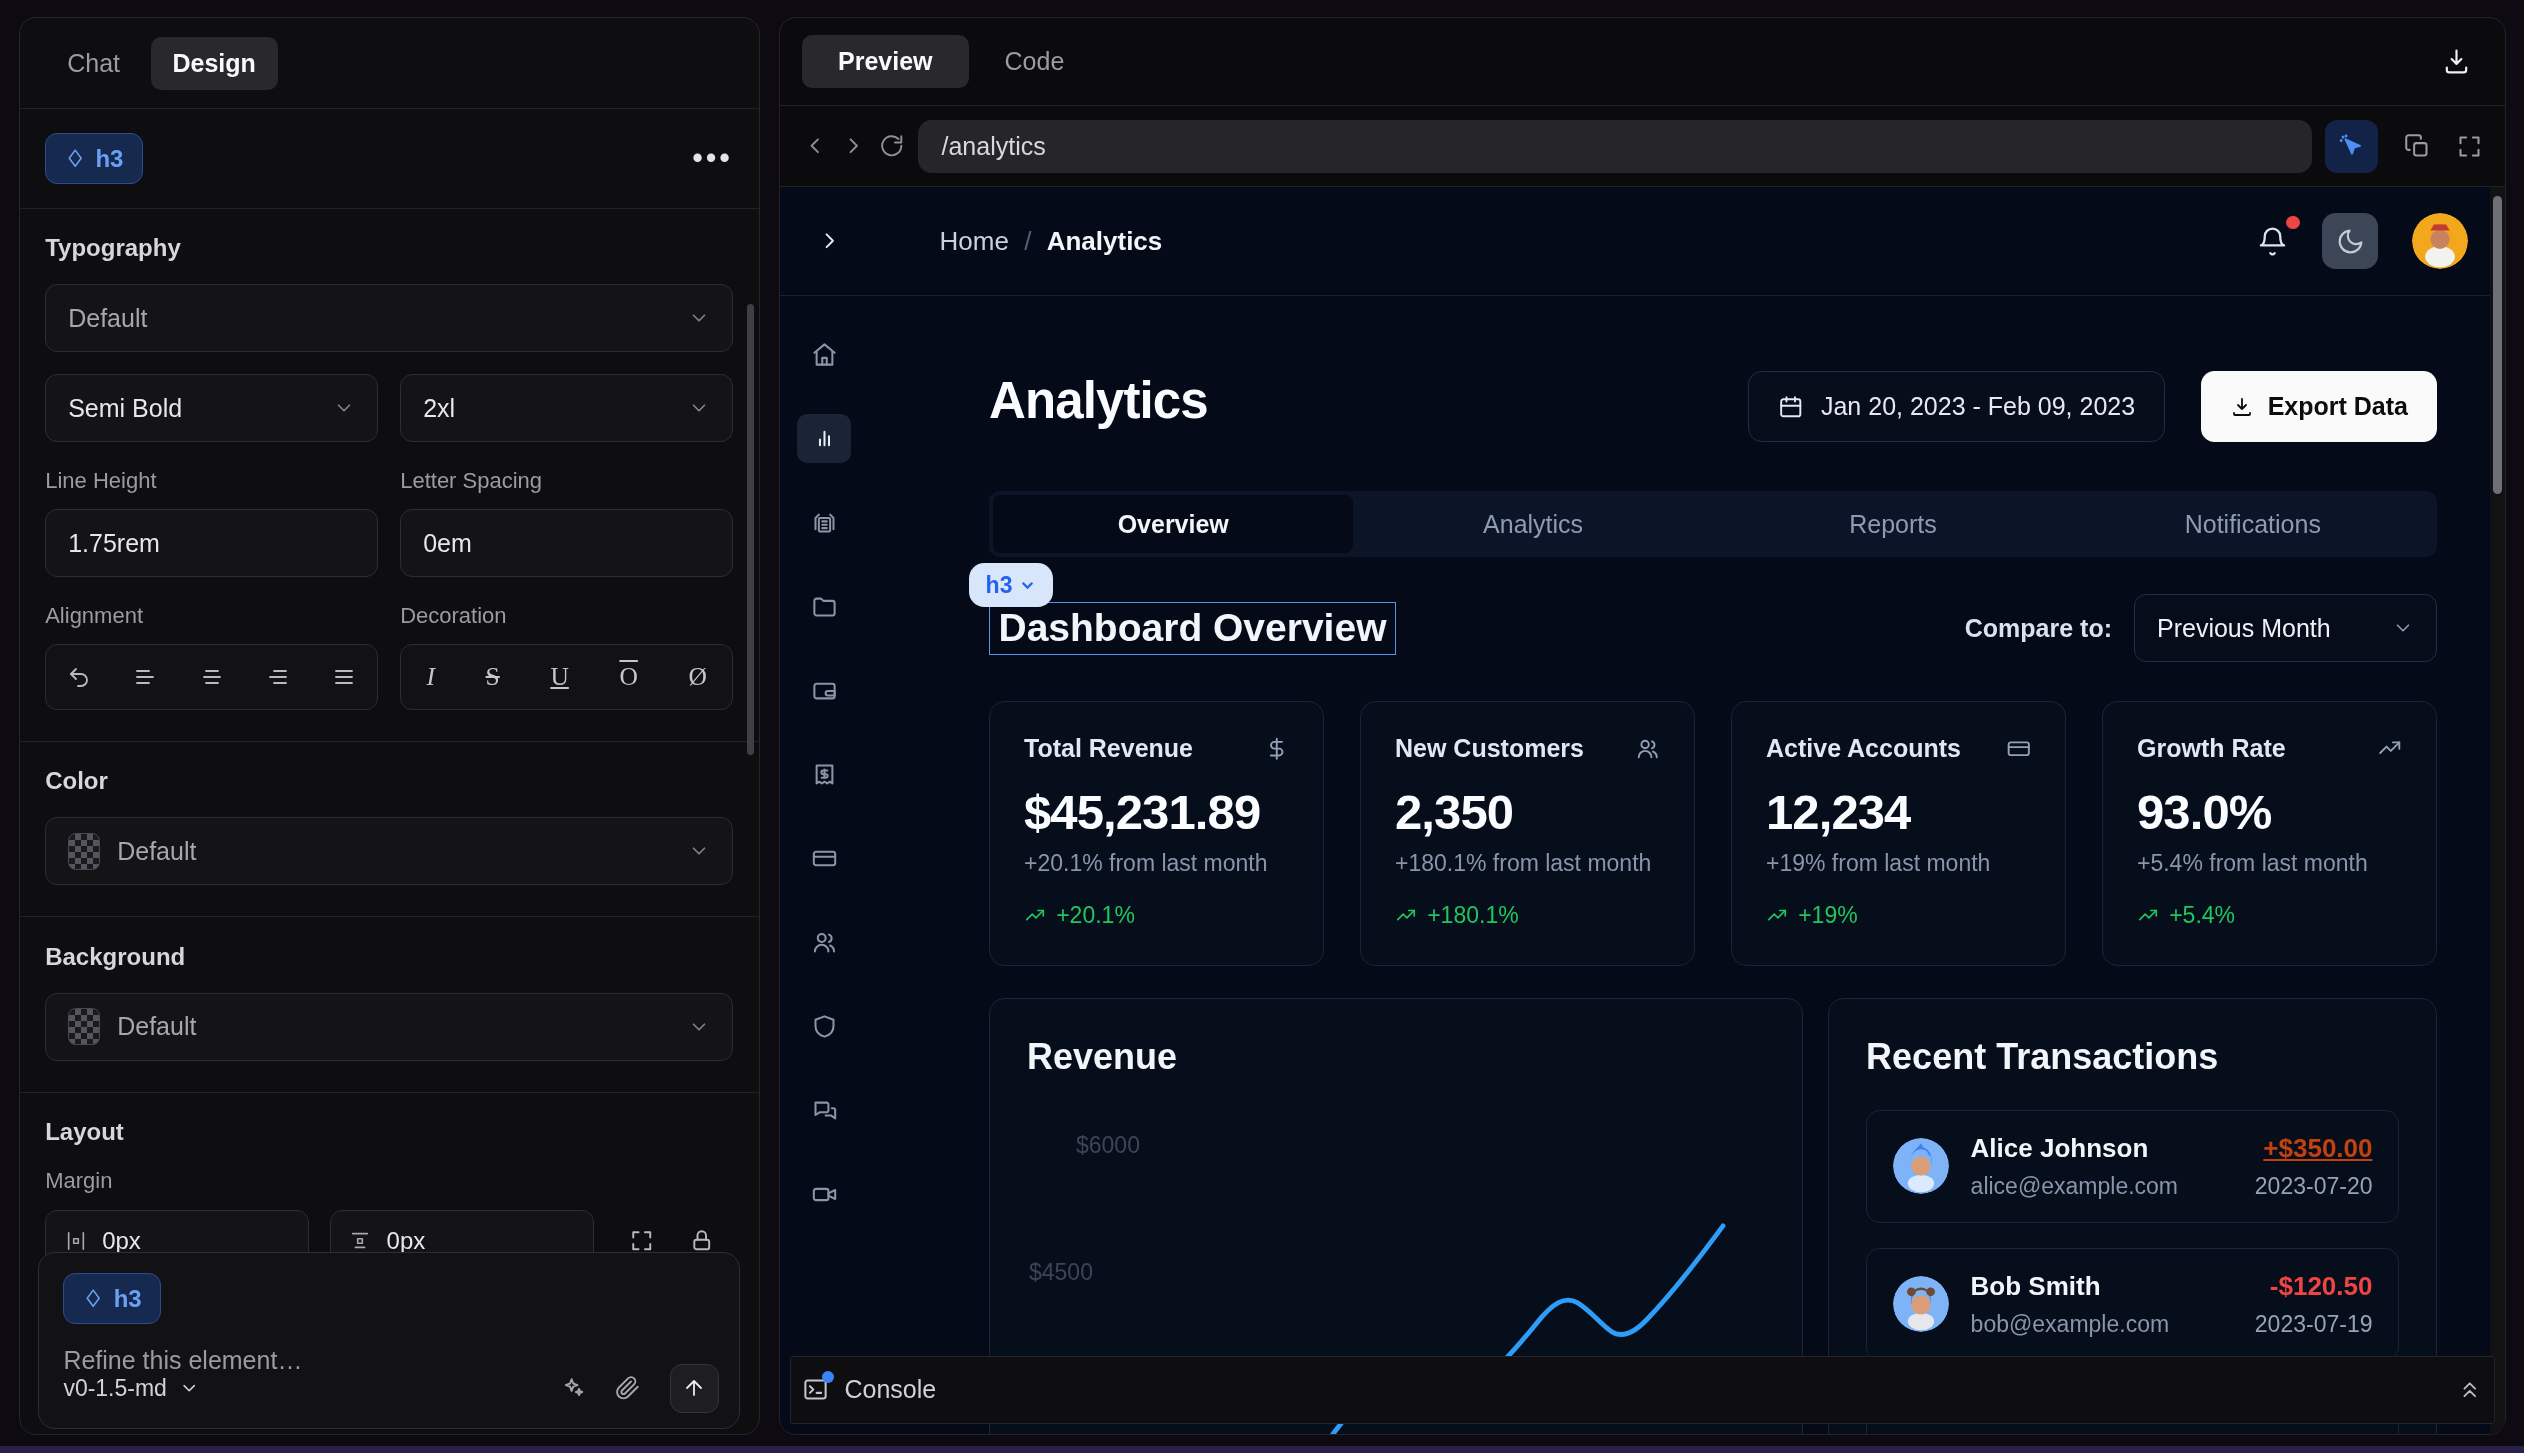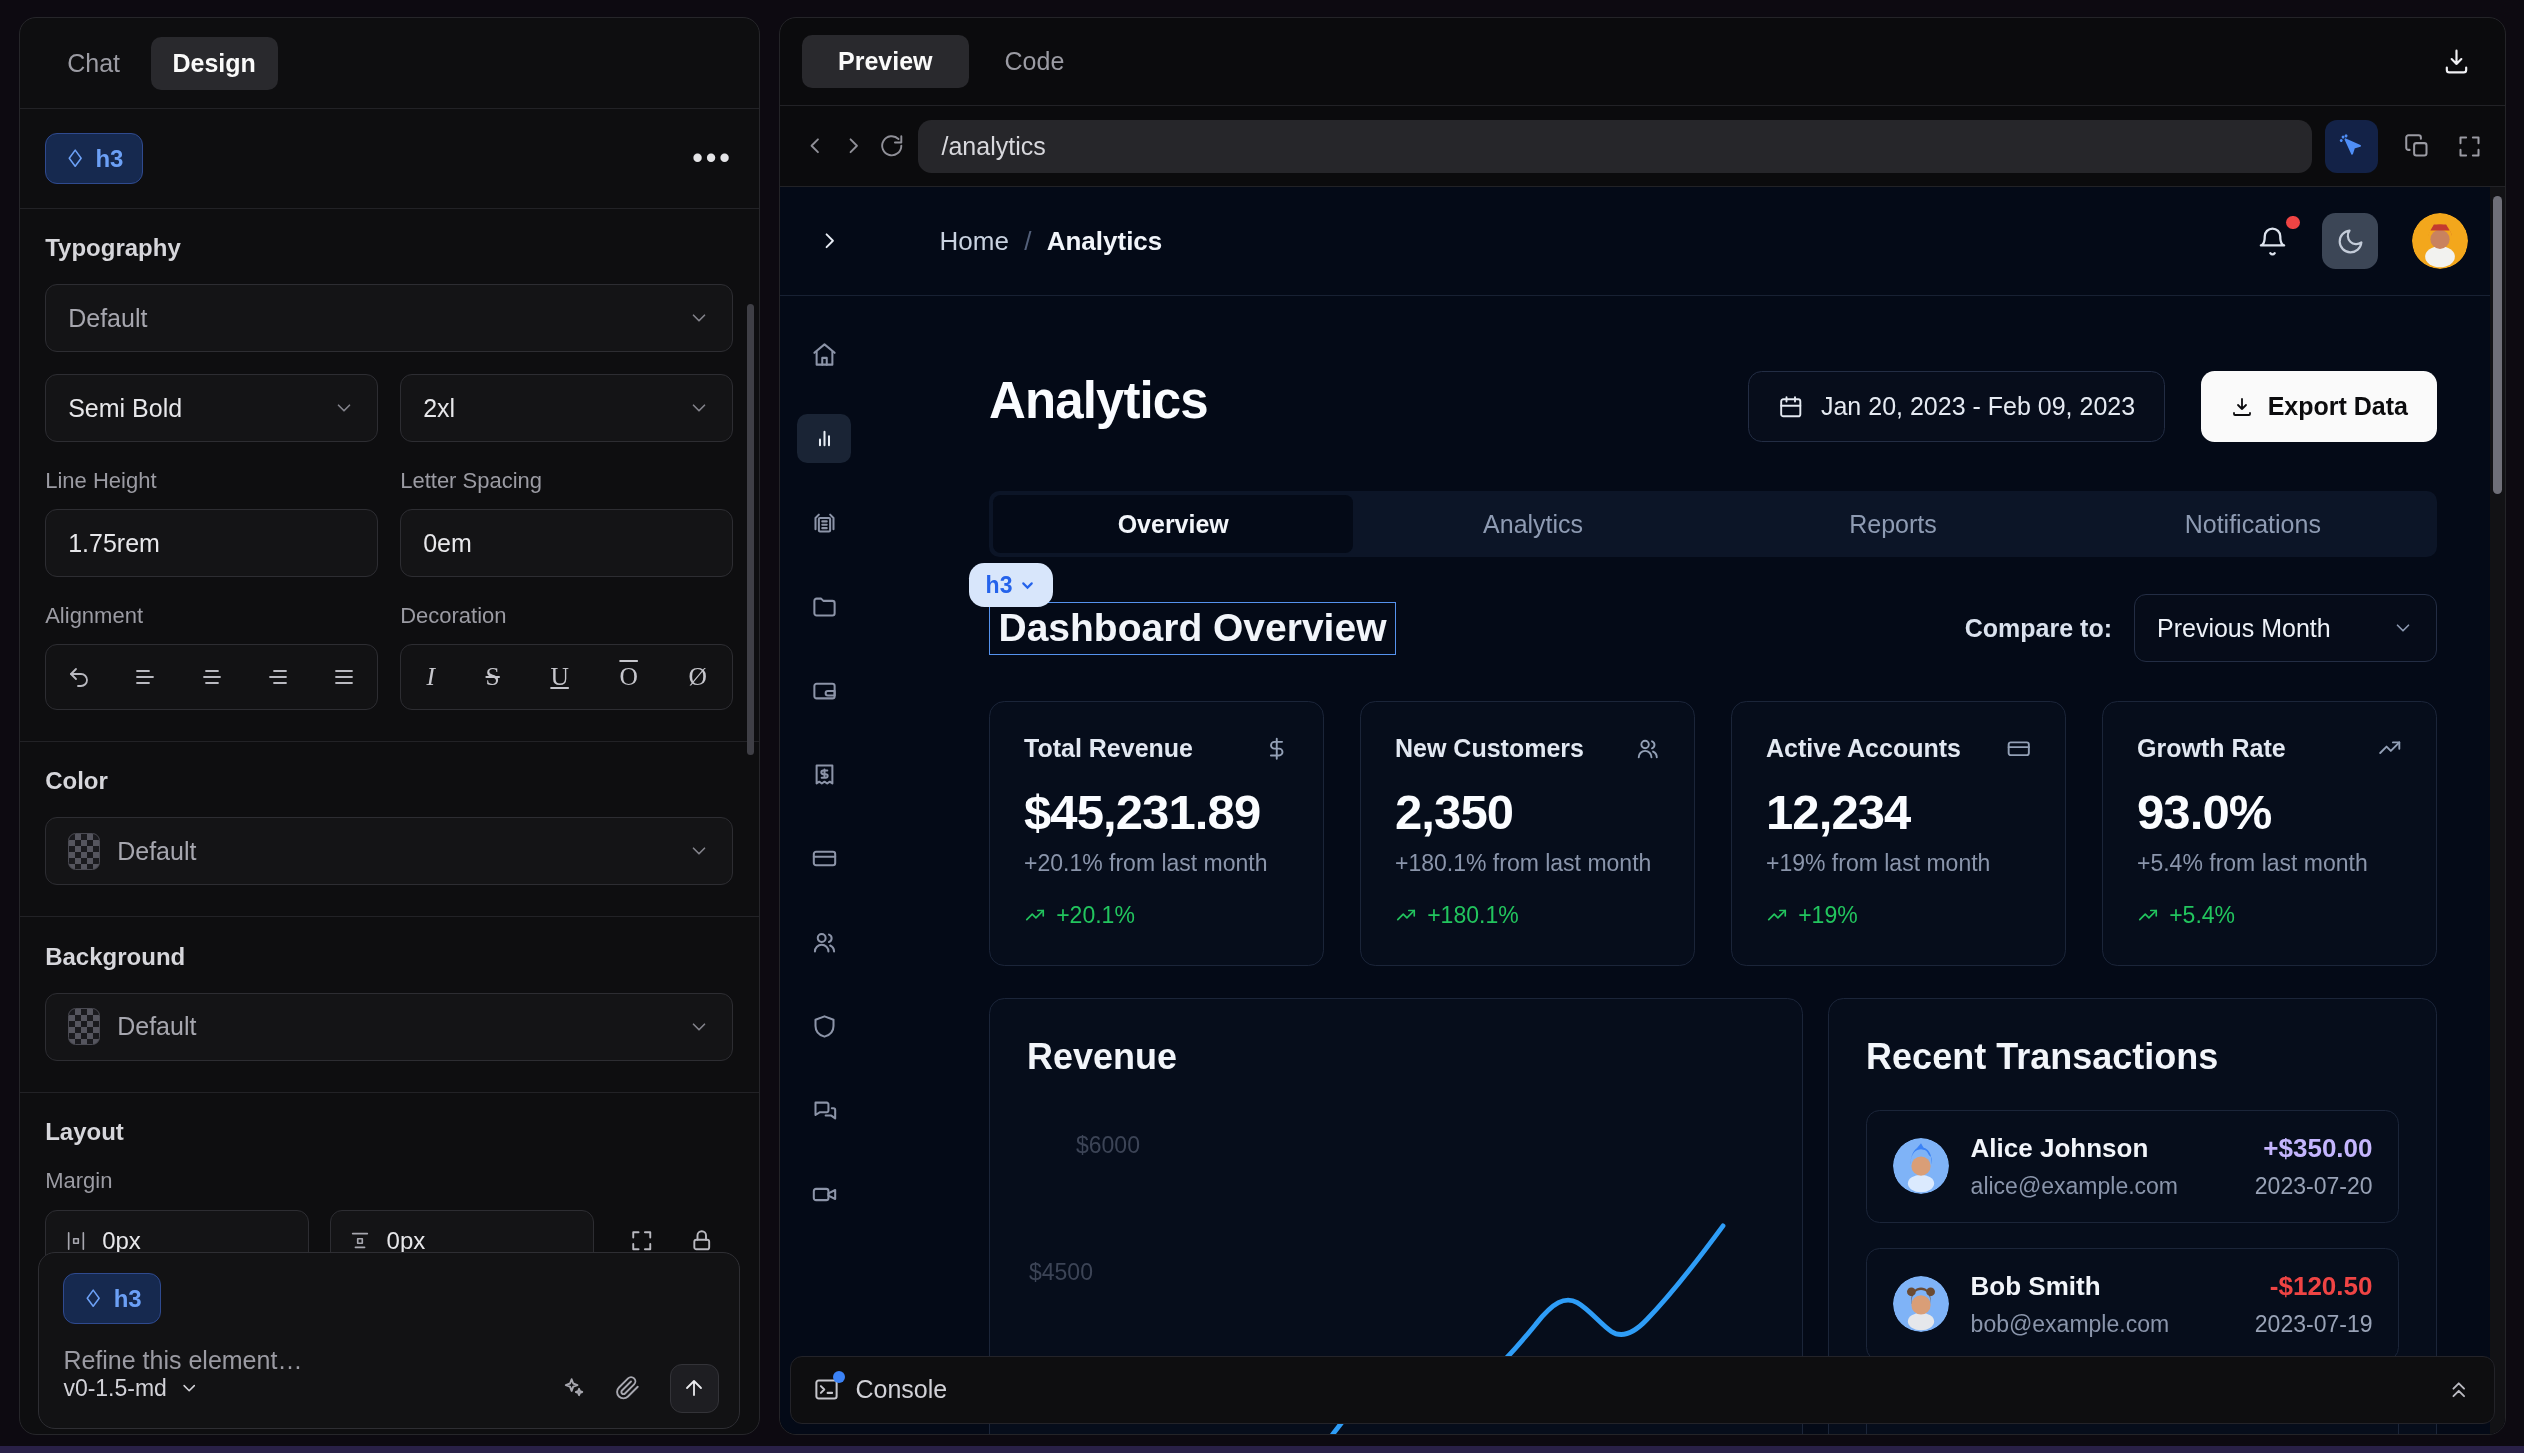--- a/index.html
+++ b/index.html
@@ -98,26 +98,26 @@
   .chart-card { background:#060d1b; border:0.9px solid #1b2539; border-radius:15.3px; padding:37px; height:510px; position:relative; }
   .card-h2 { font-size:36px; font-weight:bold; color:#f2f5fa; }
   .ytick { position:absolute; left:39px; font-size:23px; color:#3c4456; }
   .chart-svg { position:absolute; left:0; right:0; top:0; bottom:0; }
   .tx-list { margin-top:32px; display:flex; flex-direction:column; gap:25.5px; }
   .tx-item { display:flex; align-items:center; gap:22px; border:0.9px solid #1b2539; border-radius:13.6px; padding:22px 25.5px; }
   .tx-name { font-size:26px; font-weight:bold; color:#f2f5fa; }
   .tx-email { font-size:23px; color:#8a95ab; margin-top:8.5px; }
   .tx-right { margin-left:auto; text-align:right; }
   .tx-amount { font-size:26px; font-weight:bold; }
-  .tx-amount.pos { color:#c4b5fd; } .tx-amount.neg { color:#ef4444; }
+  .tx-amount.pos { color:#c2410c;text-decoration:underline; } .tx-amount.neg { color:#ef4444; }
   .tx-date { font-size:23px; color:#98a2b6; margin-top:8.5px; }
   .avatar { width:56px; height:56px; border-radius:50%; overflow:hidden; flex:0 0 56px; }
 
   
-  .console { position:absolute; left:10.2px; right:10.2px; bottom:10.2px; height:68px; background:#0e0e10; border:0.9px solid #232329; border-radius:12px; display:flex; align-items:center; padding:0 22px; z-index:5; }
+  .console { position:absolute; left:10.2px; right:10.2px; bottom:10.2px; height:68px; background:#0e0e10; border:0.9px solid #232329; border-radius:3px; display:flex; align-items:center; padding:0 11px; z-index:5; }
   .console-label { margin-left:15.3px; font-size:25px; color:#d2d2d8; }
   .console-right { margin-left:auto; color:#b9b9c0; }
   .term-wrap { position:relative; color:#c6c6cc; }
   .term-dot { position:absolute; top:-5.1px; right:-5.1px; width:12px; height:12px; border-radius:50%; background:#3b82f6; }
   .bottom-strip { position:absolute; left:0; right:0; bottom:0; height:8.5px; background:#292047; }
 </style>
 </head>
 <body>
 
 <div class="left-panel">

